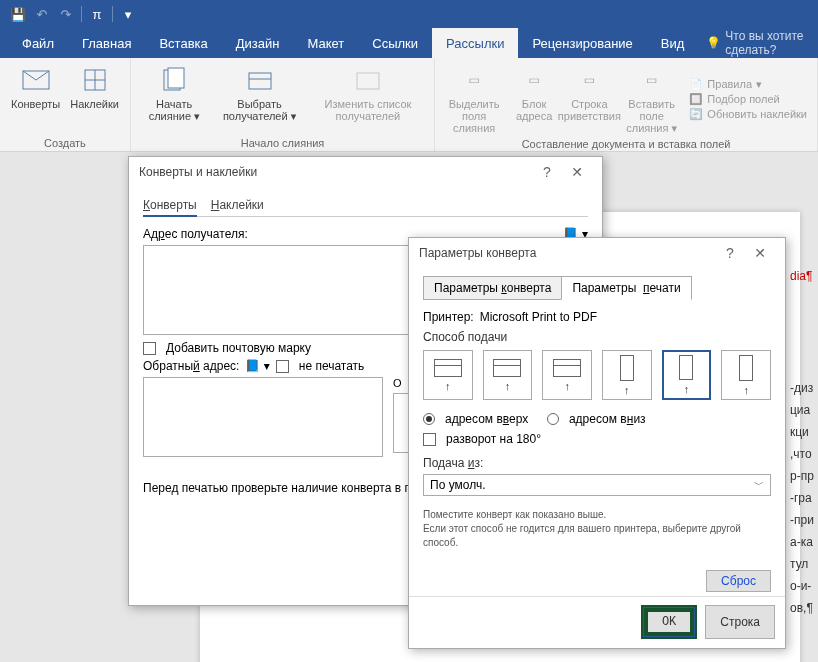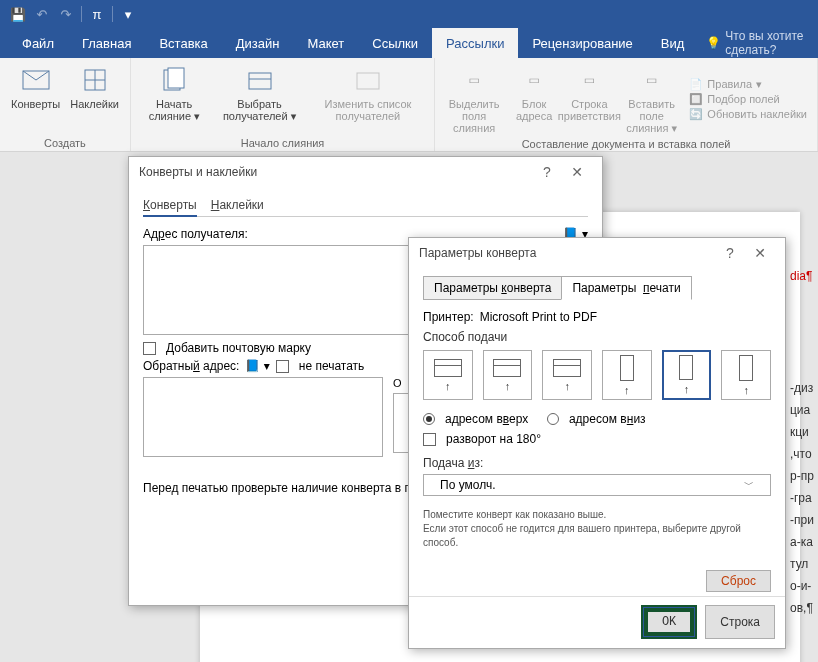--- a/index.html
+++ b/index.html
@@ -45,37 +45,37 @@
 .dlg-tab { padding:3px 0; font-size:12px; color:#444; }
 .dlg-tab.active { border-bottom:2px solid #2b579a; margin-bottom:-1px; }
 .dlg-tab u { text-decoration: underline; }
 .field-label { font-size:12px; margin:4px 0; display:flex; align-items:center; gap:6px; }
 .textarea { border:1px solid #aaa; background:#fff; width:100%; height:90px; margin-bottom:6px; }
 .textarea.sm { height:80px; width:240px; }
 .checkbox { width:13px; height:13px; border:1px solid #666; display:inline-block; vertical-align:middle; margin-right:4px; background:#fff; }
 .row-flex { display:flex; align-items:center; gap:10px; }
 .btn { border:1px solid #adadad; background:#e1e1e1; padding:3px 14px; font-size:12px; color:#333; }
 .btn.primary { border:7px solid #14532d; outline:1px solid #2b579a; outline-offset:-3px;font-family:Liberation Mono, monospace; }
-.btn:disabled, .btn.disabled { color:#c2410c; }
+.btn:disabled, .btn.disabled { color:#1d4ed8; }
 
 
 .dlg2-tabs { display:flex; margin-bottom:10px; }
 .dlg2-tab { border:1px solid #aaa; padding:4px 10px; font-size:12px; background:#f0f0f0; margin-right:-1px; }
 .dlg2-tab.active { background:#fff; border-bottom:1px solid #fff; position:relative; z-index:1; }
 .fieldset-title { font-size:12px; margin:6px 0 4px 0; color:#333; }
 .feed-options { display:flex; gap:10px; margin:6px 0 12px 0; }
 .feed-opt { width:50px; height:50px; border:1px solid #aaa; display:flex; flex-direction:column; align-items:center; justify-content:center; padding:3px; }
 .feed-opt.selected { border:2px solid #2b579a; }
 .feed-opt .env-shape { width:28px; height:18px; border:1px solid #666; position:relative; }
 .feed-opt .env-shape.vert { width:14px; height:26px; border:1px solid #666; display:flex; }
 .feed-opt .env-shape .flap { position:absolute; top:0; left:0; right:0; height:6px; border-bottom:1px solid #666; }
 .feed-opt .arrow { margin-top:3px; font-size:11px; color:#333; }
 .radio { width:12px; height:12px; border:1px solid #666; border-radius:50%; display:inline-flex; align-items:center; justify-content:center; margin-right:4px; vertical-align:middle; }
 .radio.checked::after { content:""; width:6px; height:6px; background:#333; border-radius:50%; }
-.select { border:1px solid #aaa; width:100%; height:22px; display:flex; align-items:center; padding:0 16px; justify-content:space-between; }
+.select { border:1px solid #aaa; width:100%; height:22px; display:flex; align-items:center; padding:0 6px; justify-content:space-between; }
 .select .chev { font-size:10px; color:#666; }
 .hint { font-size:10px; color:#555; margin:12px 0 20px 0; line-height:14px; }
 .dlg-buttons { display:flex; justify-content:flex-end; gap:8px; padding:8px 10px; border-top:1px solid #ddd; }
 
 .doc-text { position:absolute; left:790px; top:265px; font-size:12px; color:#333; line-height:22px; text-align:left; width:40px; overflow:hidden; }
 .doc-text span { display:block; white-space:nowrap; }
 .red { color:#c00; border-bottom:1px wavy #c00; }
 
 </style>
 </head>

